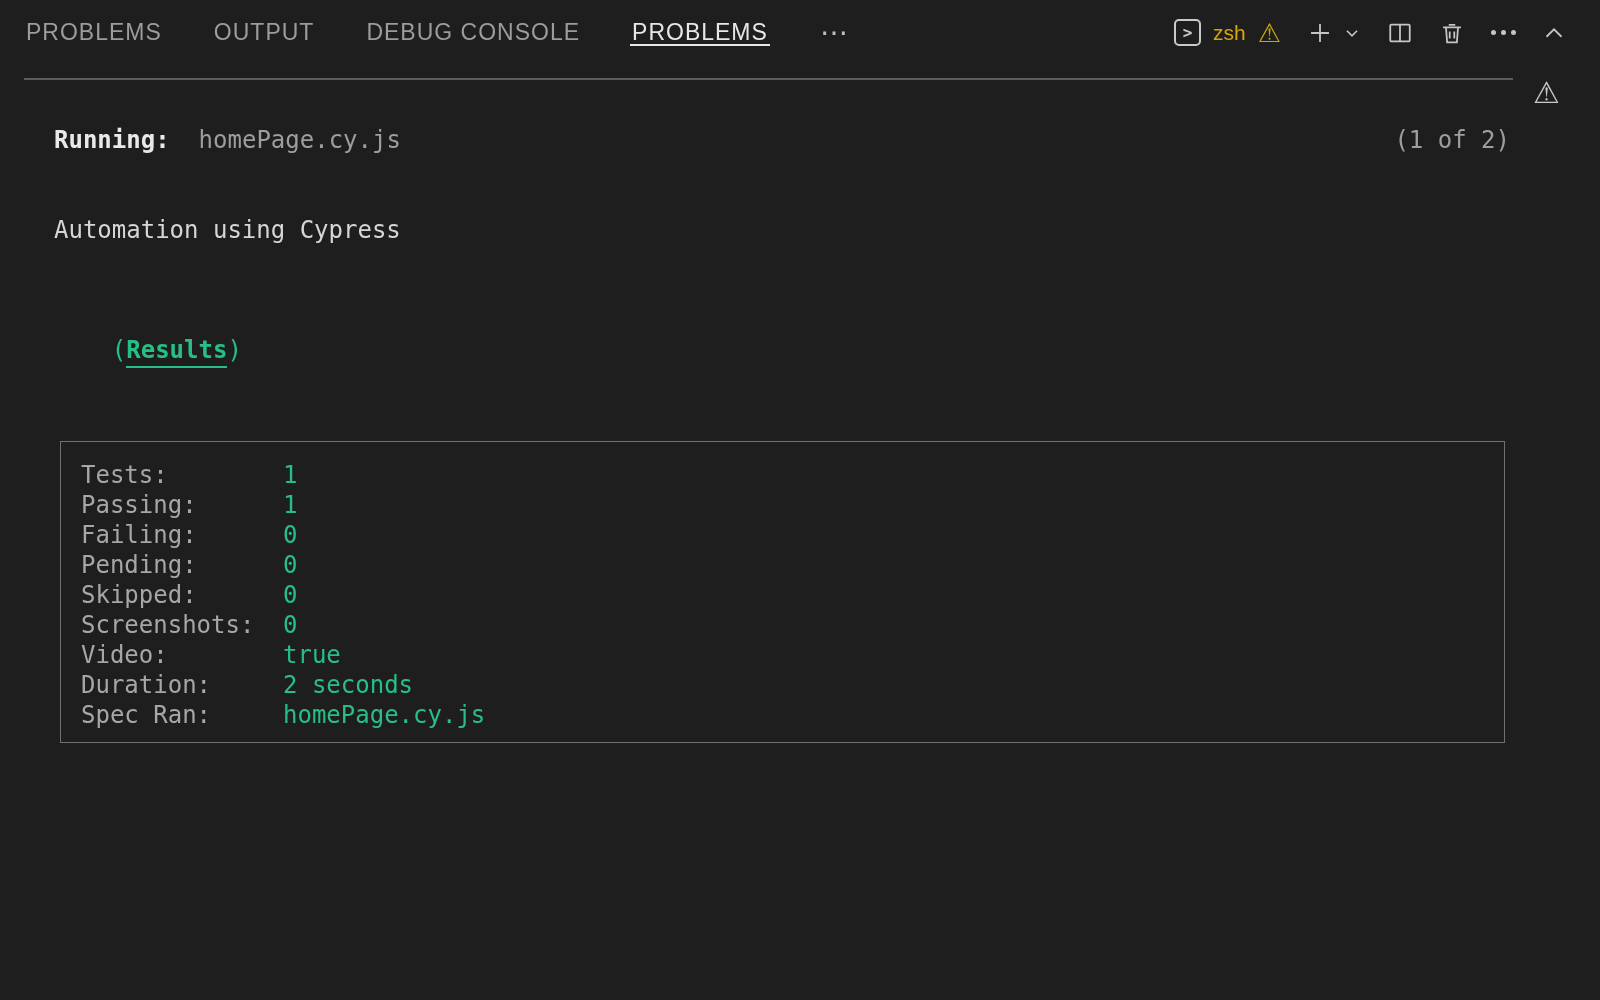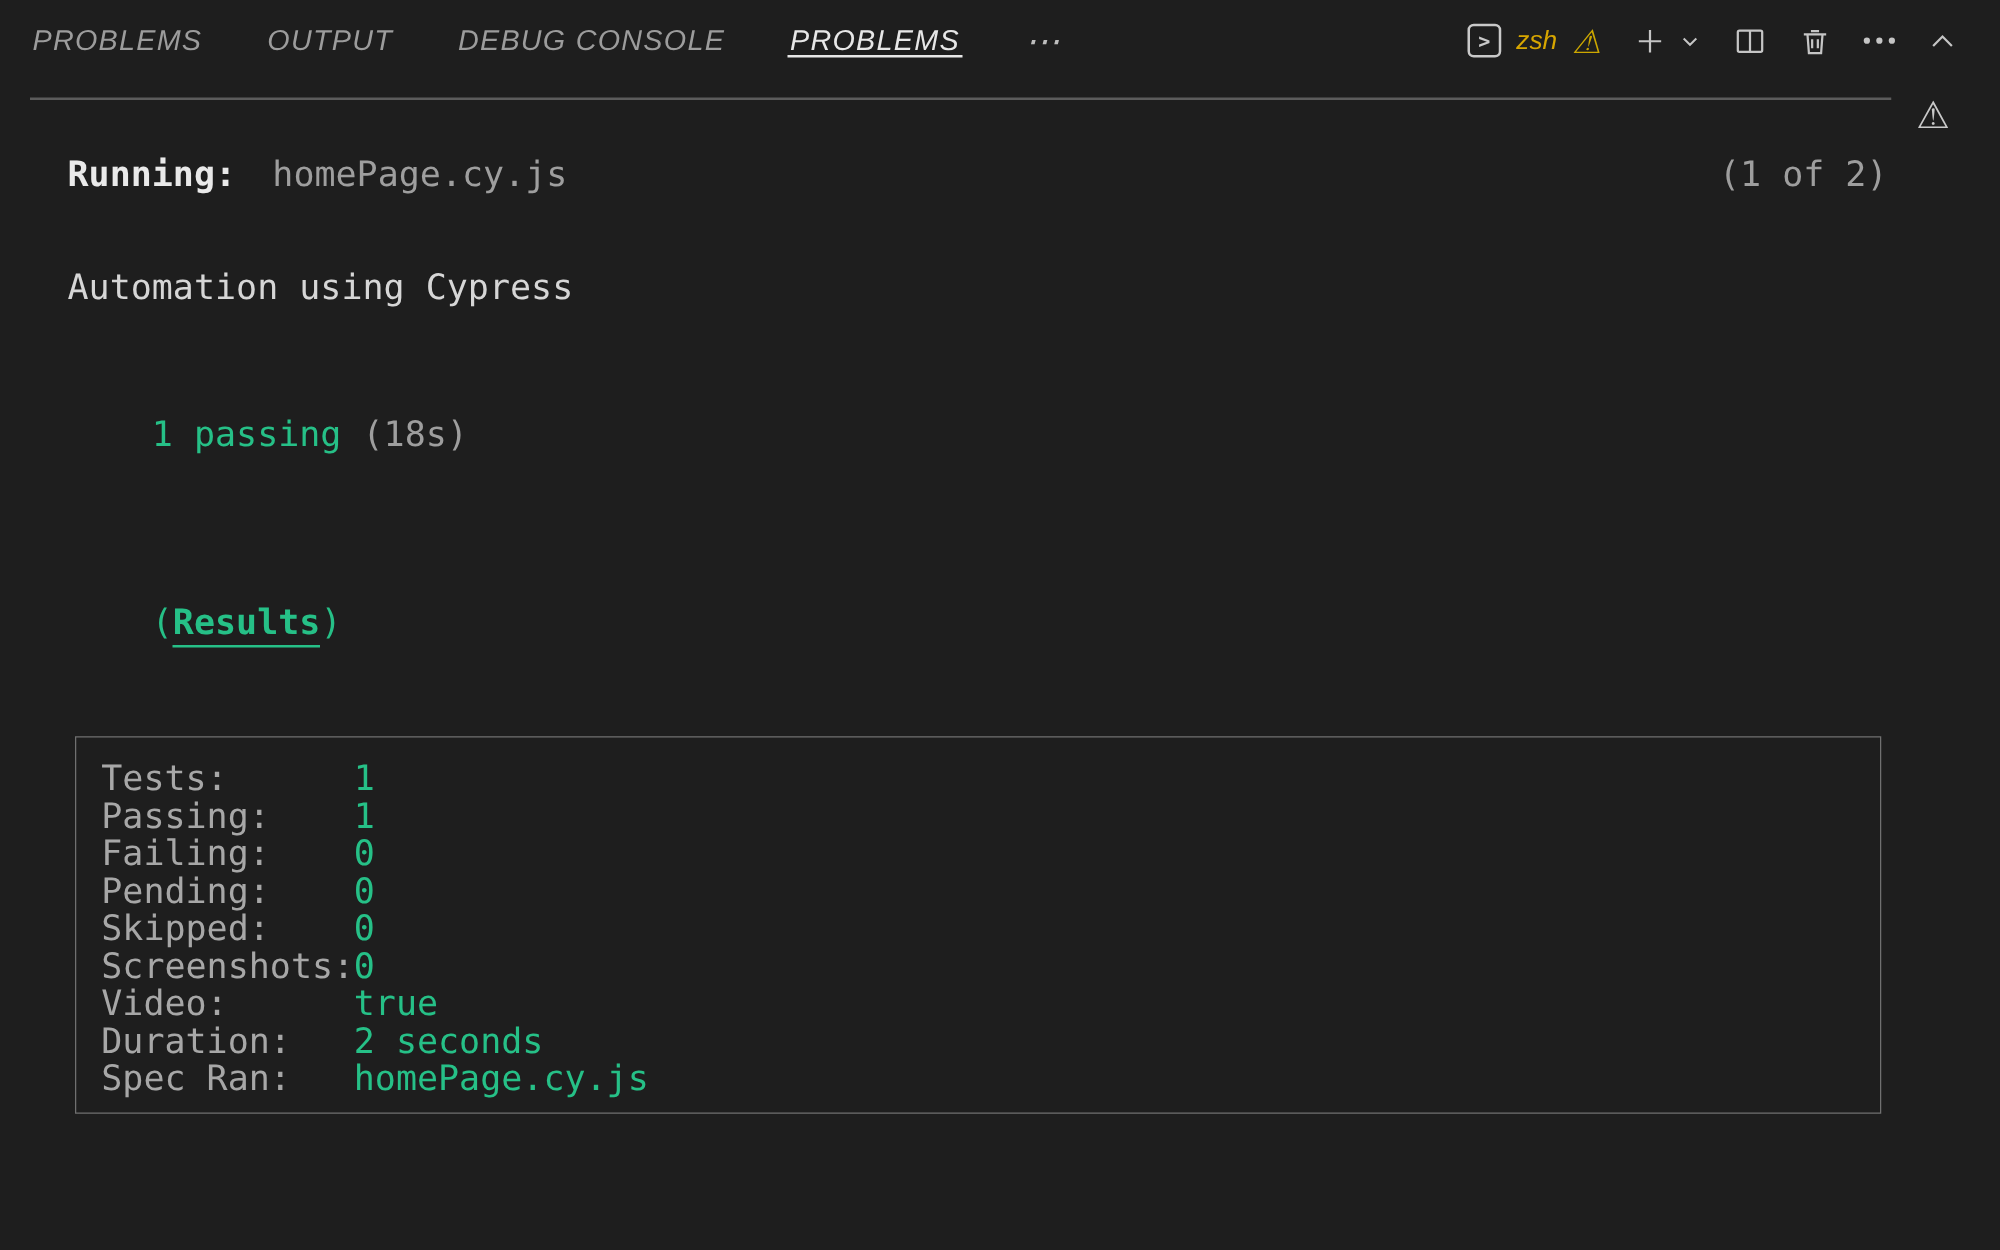--- a/index.html
+++ b/index.html
@@ -1,40 +1,40 @@
 <!DOCTYPE html>
 <html><head>
 <meta charset="utf-8">
 <style>
   * { margin:0; padding:0; box-sizing:border-box; }
   html,body { width:1600px; height:1000px; background:#1e1e1e; overflow:hidden; position:relative; }
   body { font-family:"Liberation Sans", sans-serif; }
 
   
-  .panel-header { height:48px; display:flex; align-items:stretch; justify-content:space-between; padding:17px 34px 0 24px;font-style:italic; }
+  .panel-header { height:48px; display:flex; align-items:stretch; justify-content:space-between; padding:17px 34px 0 24px; }
   .tabs { display:flex; align-items:stretch; gap:48px; }
   .tab { display:flex; align-items:center; font-size:23px; letter-spacing:1px; color:#9c9c9c; position:relative; padding:0 2px; cursor:pointer; }
   .tab.active { color:#e7e7e7; }
   .tab.active::after { content:""; position:absolute; left:0; right:0; bottom:2px; height:2px; background:#e7e7e7; }
   .tabs-more { display:flex; align-items:center; color:#bdbdbd; font-size:28px; padding-left:2px; cursor:pointer; }
 
   .toolbar { display:flex; align-items:center; gap:26px; color:#c5c5c5; }
   .tgroup { display:flex; align-items:center; gap:12px; }
   .launch-box { width:27px; height:27px; border:2px solid #c9c9c9; border-radius:5px; display:flex; align-items:center; justify-content:center; font-family:"DejaVu Sans Mono",monospace; font-size:16px; font-weight:bold; color:#c9c9c9; }
   .shell-name { color:#d7a600; font-size:21px; }
   .warn-yellow { color:#cca700; font-size:26px; line-height:1; }
   .icon-btn { display:flex; align-items:center; justify-content:center; cursor:pointer; }
   .dots { display:flex; gap:5px; align-items:center; }
   .dots i { width:5px; height:5px; border-radius:50%; background:#c5c5c5; display:block; }
 
   .divider { height:2px; background:#5c5c5c; margin:30px 87px 0 24px; }
   .term-warn { position:absolute; top:78px; right:40px; color:#c9c9c9; font-size:30px; line-height:1; }
 
   
-  .term { font-family:"DejaVu Sans Mono", monospace; font-size:28px; line-height:30px; color:#b4b4b4; padding-left:54px; }
+  .term { font-family:"DejaVu Sans Mono", monospace; font-size:24px; line-height:30px; color:#b4b4b4; padding-left:54px; }
   .tline { white-space:pre; }
   .l-running { margin-top:45px; display:flex; justify-content:space-between; padding-right:90px; }
   .run-label { color:#e9e9e9; font-weight:bold; }
   .run-file { color:#9e9e9e; margin-left:29px; }
   .dim { color:#9e9e9e; }
   .l-suite { margin-top:60px; color:#d6d6d6; }
   .green { color:#26c087; }
   .yellow { color:#e5e510; }
   .gray { color:#b4b4b4; }
   .l-passing { margin-top:58px; }
@@ -108,23 +108,20 @@
 <div class="term">
 
   <div class="tline l-running">
     <span><span class="run-label">Running:</span><span class="run-file">homePage.cy.js</span></span>
     <span class="dim">(1 of 2)</span>
   </div>
 
   <div class="tline l-suite">Automation using Cypress</div>
 
 
-  <div class="tline l-passing">
-    <span class="green">1 passing</span><span class="dim"> (18s)</span>
-  </div>
 
   <div class="tline l-results green">
     <span>(</span><span class="hlink">Results</span><span>)</span>
   </div>
 
   <div class="statbox">
     <div class="srow"><span class="lbl">Tests:</span><span class="val">1</span></div>
     <div class="srow"><span class="lbl">Passing:</span><span class="val">1</span></div>
     <div class="srow"><span class="lbl">Failing:</span><span class="val">0</span></div>
     <div class="srow"><span class="lbl">Pending:</span><span class="val">0</span></div>

